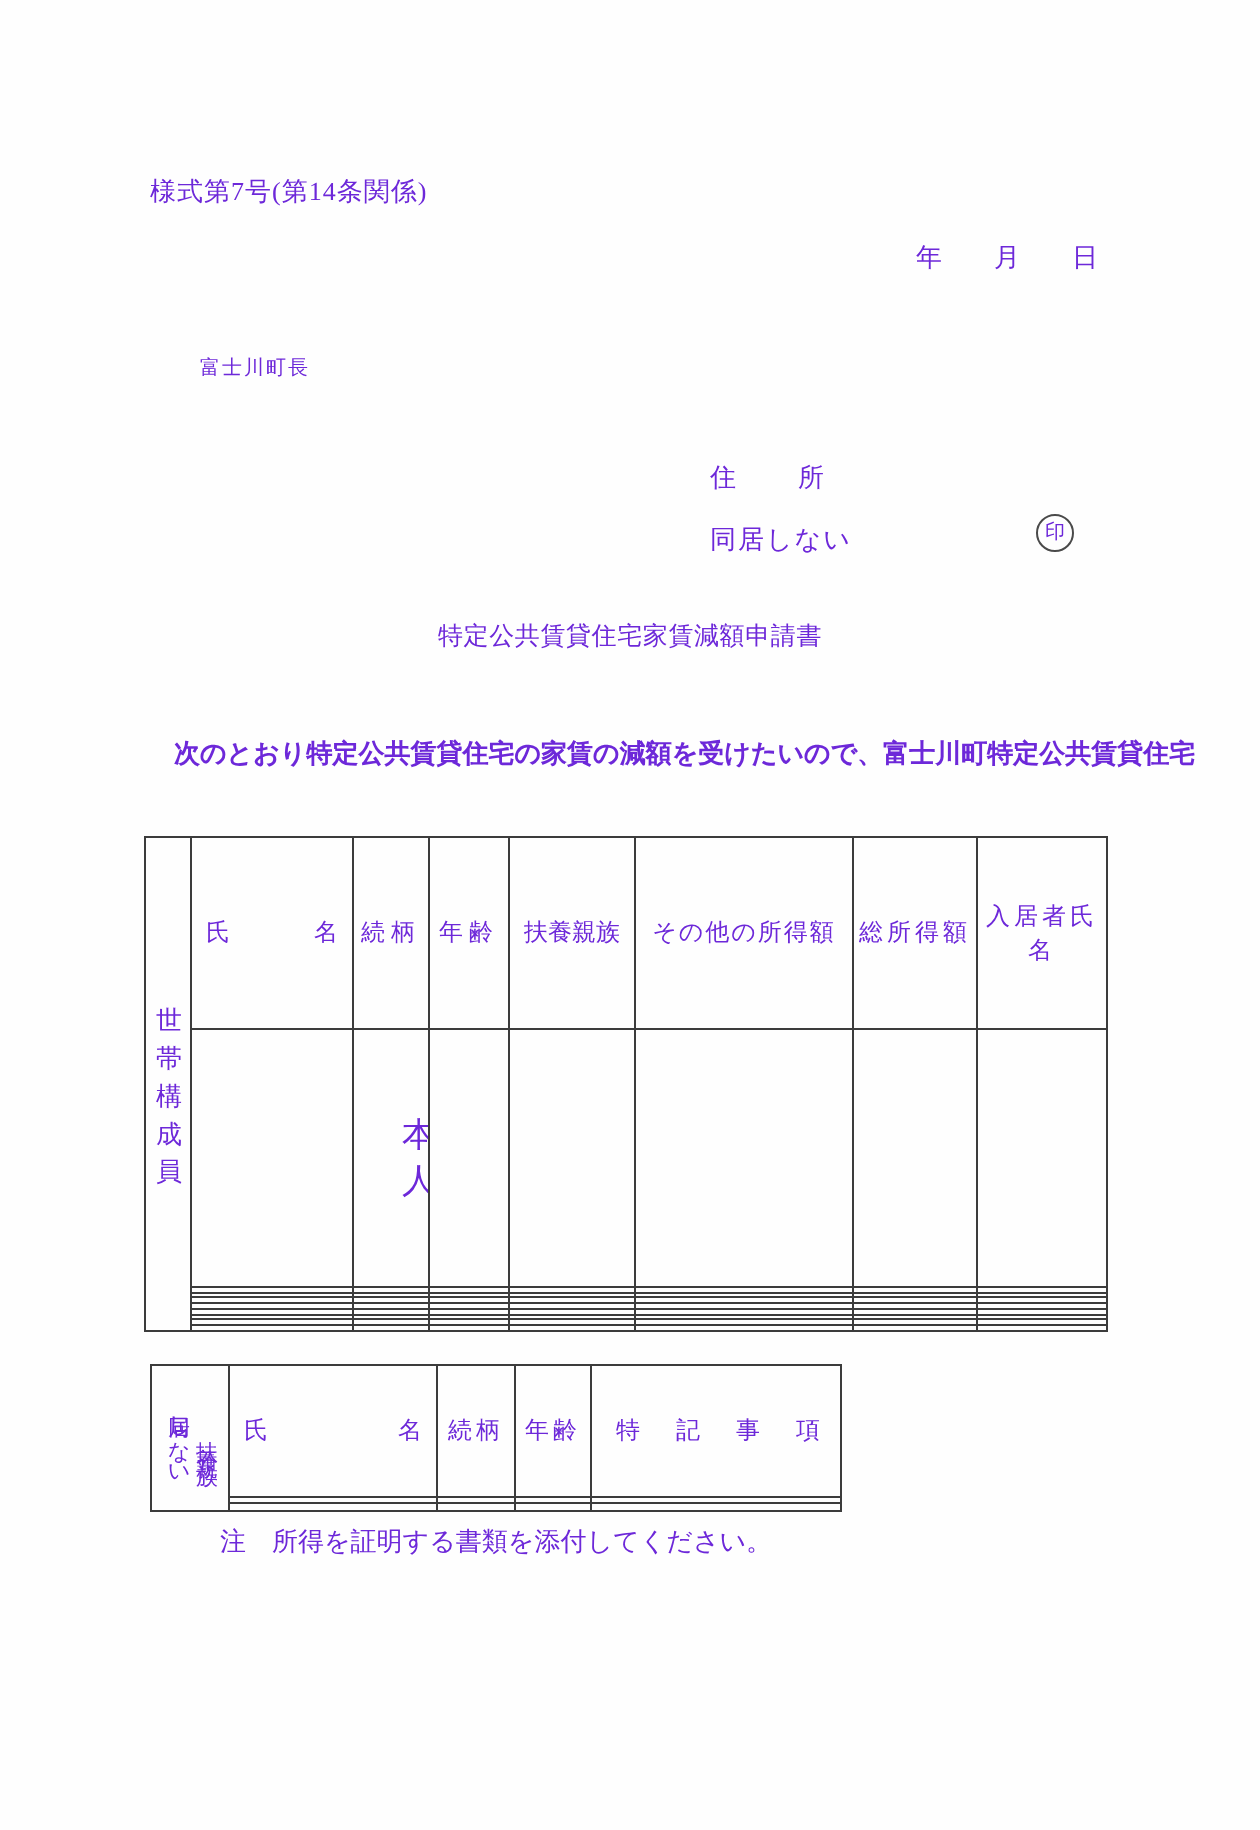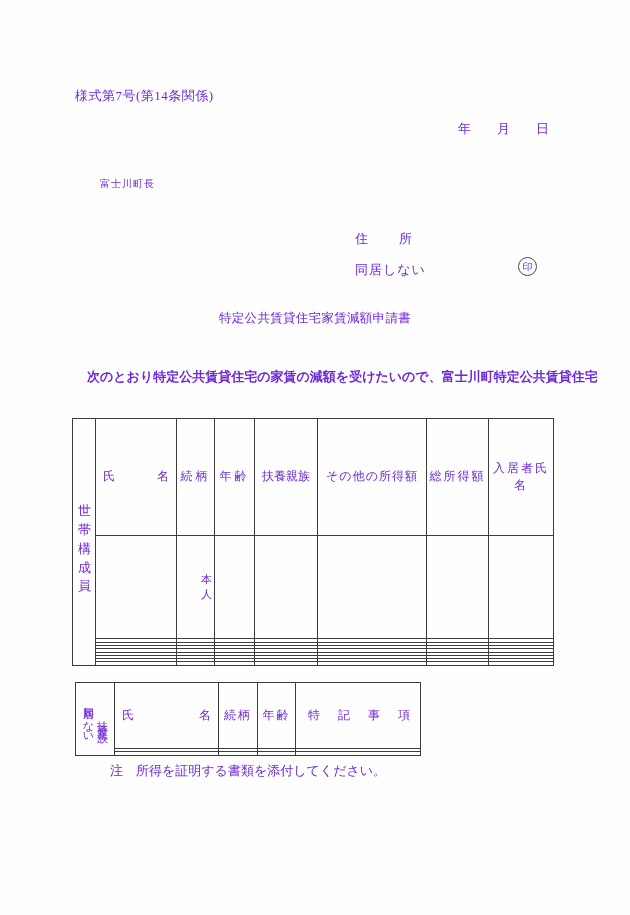--- a/index.html
+++ b/index.html
@@ -45,21 +45,21 @@
     overflow:hidden;
   }
   .main-tbl{left:72px;top:418px;width:481px;height:248px;}
   .dep-tbl{left:75px;top:682px;width:345px;height:74px;}
 
   .name-head{display:flex;justify-content:space-between;padding:0 7px;}
   th.no-pad{padding:0;}
   .ls2{letter-spacing:2px;margin-left:24px;}
   .ls3{letter-spacing:3px;}
   .ls1{letter-spacing:1px;}
-  td[data-name="household-cell-relationship"]{letter-spacing:3px;font-size:11px;padding-left:24px;}
+  td[data-name="household-cell-relationship"]{letter-spacing:3px;font-size:17px;padding-left:24px;}
 
   .side-cell{vertical-align:middle;}
   .vert-main{
     writing-mode:vertical-rl;
     text-orientation:upright;
     font-size:13px;
     letter-spacing:19px;
     margin:0 auto;
     display:inline-block;
   }

